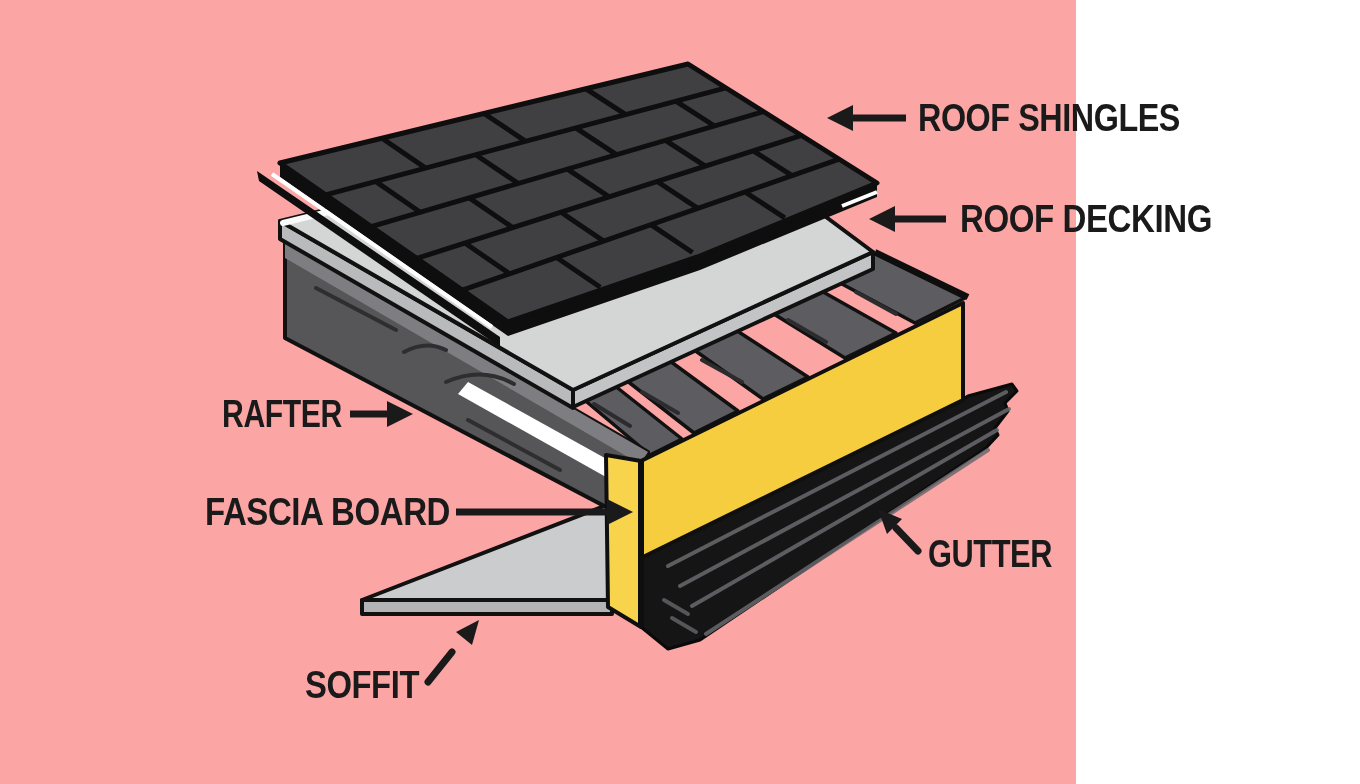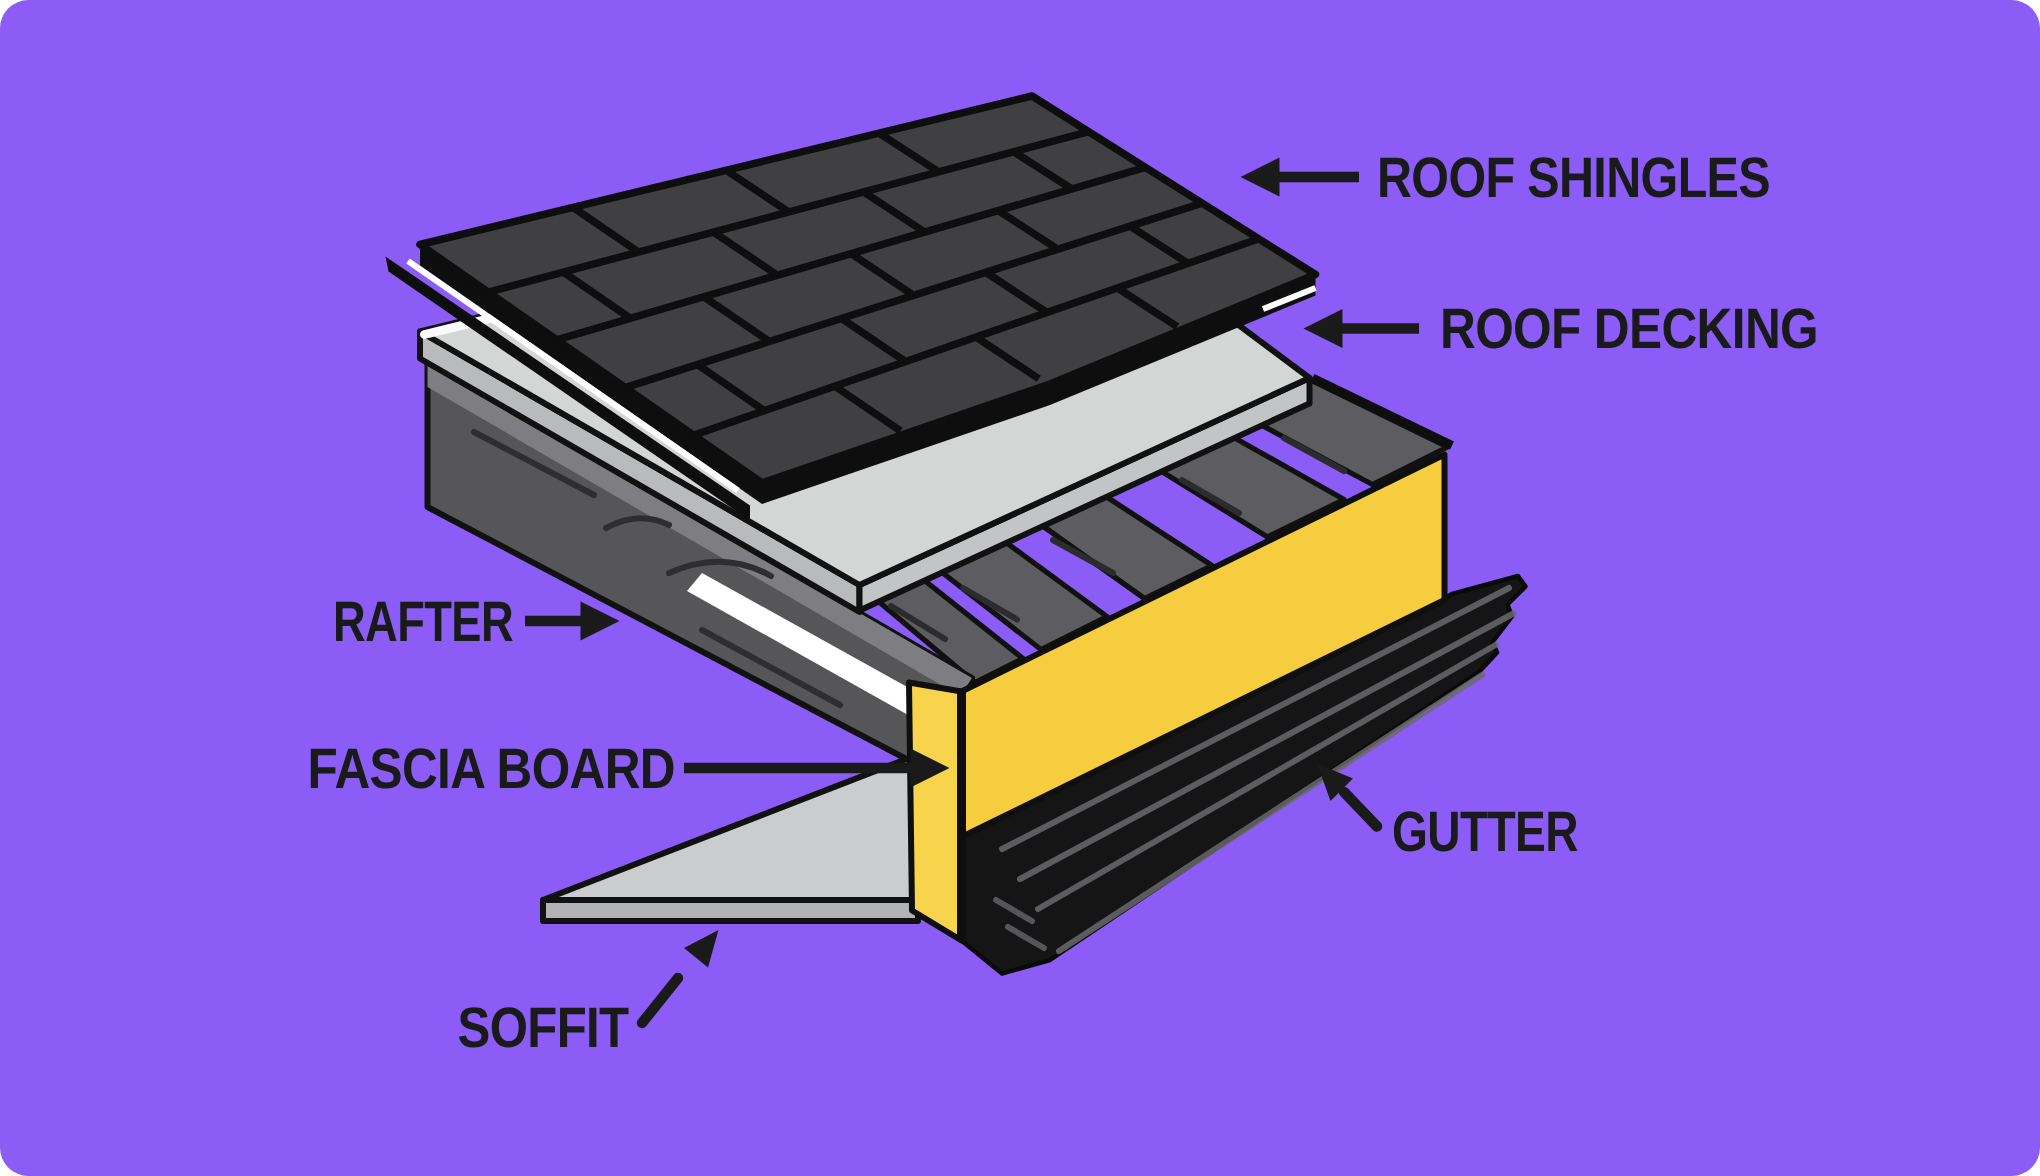--- a/index.html
+++ b/index.html
@@ -1,16 +1,16 @@
 <!DOCTYPE html>
 <html><head>
 <meta charset="utf-8">
 <style>
   html,body{margin:0;padding:0;background:#ffffff;width:1360px;height:784px;overflow:hidden;}
-  .stage{position:relative;width:1360px;height:784px;background:#8b5cf6;border-radius:19px;}
+  .stage{position:relative;width:1076px;height:784px;background:#fca5a5;}
   svg{display:block;}
   .lbl{
     font-family:"Liberation Sans","DejaVu Sans",sans-serif;
     font-weight:bold;
     font-size:38px;
     letter-spacing:-0.5px;
   }
 </style>
 </head>
 <body>

